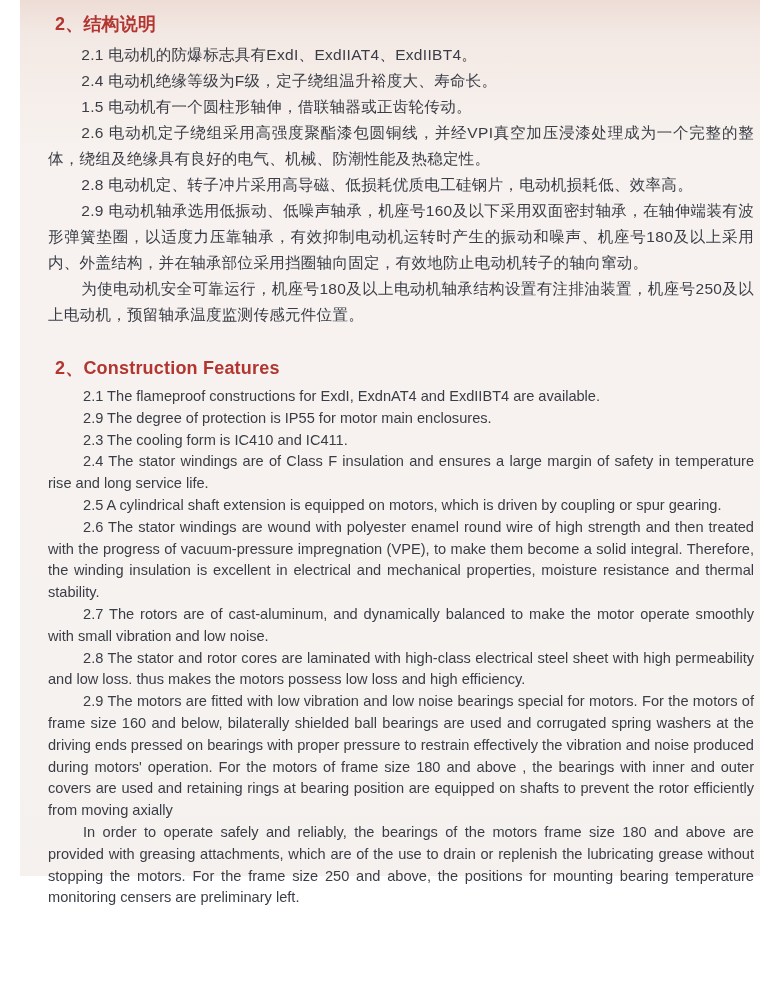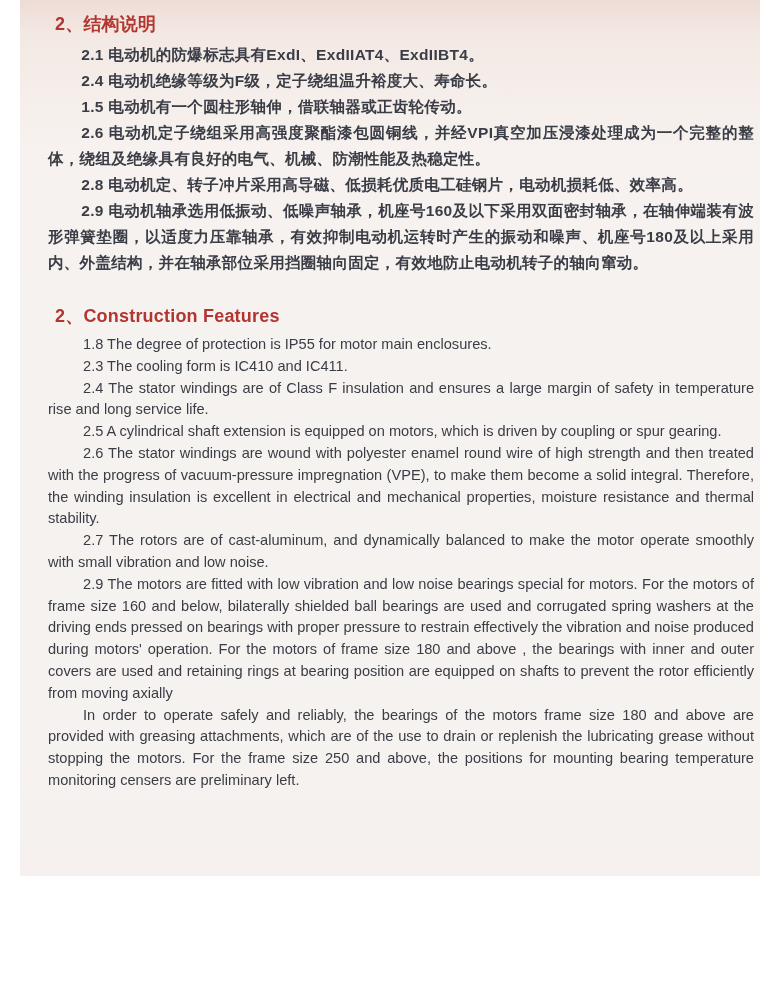--- a/index.html
+++ b/index.html
@@ -34,21 +34,20 @@
     letter-spacing: 0.2px;
   }
   .cn-section .body-paragraph {
     margin: 0;
     font-size: 15.5px;
     line-height: 26px;
     color: #3a3d46;
     text-align: justify;
     text-indent: 2.15em;
     letter-spacing: 0.3px;
-    font-weight: bold;
   }
   .en-section {
     margin-top: 28px;
   }
   .en-section .body-paragraph {
     margin: 0;
     font-size: 14.6px;
     line-height: 21.8px;
     color: #3a3d46;
     text-align: justify;
@@ -61,27 +60,30 @@
 <div class="page">
 
   <section class="cn-section">
     <h2 class="section-title">2、结构说明</h2>
     <p class="body-paragraph">2.1 电动机的防爆标志具有ExdI、ExdIIAT4、ExdIIBT4。</p>
     <p class="body-paragraph">2.4 电动机绝缘等级为F级，定子绕组温升裕度大、寿命长。</p>
     <p class="body-paragraph">1.5 电动机有一个圆柱形轴伸，借联轴器或正齿轮传动。</p>
     <p class="body-paragraph">2.6 电动机定子绕组采用高强度聚酯漆包圆铜线，并经VPI真空加压浸漆处理成为一个完整的整体，绕组及绝缘具有良好的电气、机械、防潮性能及热稳定性。</p>
     <p class="body-paragraph">2.8 电动机定、转子冲片采用高导磁、低损耗优质电工硅钢片，电动机损耗低、效率高。</p>
     <p class="body-paragraph">2.9 电动机轴承选用低振动、低噪声轴承，机座号160及以下采用双面密封轴承，在轴伸端装有波形弹簧垫圈，以适度力压靠轴承，有效抑制电动机运转时产生的振动和噪声、机座号180及以上采用内、外盖结构，并在轴承部位采用挡圈轴向固定，有效地防止电动机转子的轴向窜动。</p>
+    <p class="body-paragraph">为使电动机安全可靠运行，机座号180及以上电动机轴承结构设置有注排油装置，机座号250及以上电动机，预留轴承温度监测传感元件位置。</p>
   </section>
 
   <section class="en-section">
     <h2 class="section-title">2、Construction Features</h2>
-    <p class="body-paragraph">1.8 The degree of protection is IP55 for motor main enclosures.</p>
+    <p class="body-paragraph">2.1 The flameproof constructions for ExdI, ExdnAT4 and ExdIIBT4 are available.</p>
+    <p class="body-paragraph">2.9 The degree of protection is IP55 for motor main enclosures.</p>
     <p class="body-paragraph">2.3 The cooling form is IC410 and IC411.</p>
     <p class="body-paragraph">2.4 The stator windings are of Class F insulation and ensures a large margin of safety in temperature rise and long service life.</p>
     <p class="body-paragraph">2.5 A cylindrical shaft extension is equipped on motors, which is driven by coupling or spur gearing.</p>
     <p class="body-paragraph">2.6 The stator windings are wound with polyester enamel round wire of high strength and then treated with the progress of vacuum-pressure impregnation (VPE), to make them become a solid integral. Therefore, the winding insulation is excellent in electrical and mechanical properties, moisture resistance and thermal stability.</p>
     <p class="body-paragraph">2.7 The rotors are of cast-aluminum, and dynamically balanced to make the motor operate smoothly with small vibration and low noise.</p>
+    <p class="body-paragraph">2.8 The stator and rotor cores are laminated with high-class electrical steel sheet with high permeability and low loss. thus makes the motors possess low loss and high efficiency.</p>
     <p class="body-paragraph">2.9 The motors are fitted with low vibration and low noise bearings special for motors. For the motors of frame size 160 and below, bilaterally shielded ball bearings are used and corrugated spring washers at the driving ends pressed on bearings with proper pressure to restrain effectively the vibration and noise produced during motors' operation. For the motors of frame size 180 and above , the bearings with inner and outer covers are used and retaining rings at bearing position are equipped on shafts to prevent the rotor efficiently from moving axially</p>
     <p class="body-paragraph">In order to operate safely and reliably, the bearings of the motors frame size 180 and above are provided with greasing attachments, which are of the use to drain or replenish the lubricating grease without stopping the motors. For the frame size 250 and above, the positions for mounting bearing temperature monitoring censers are preliminary left.</p>
   </section>
 
 </div>
 
 </body></html>

